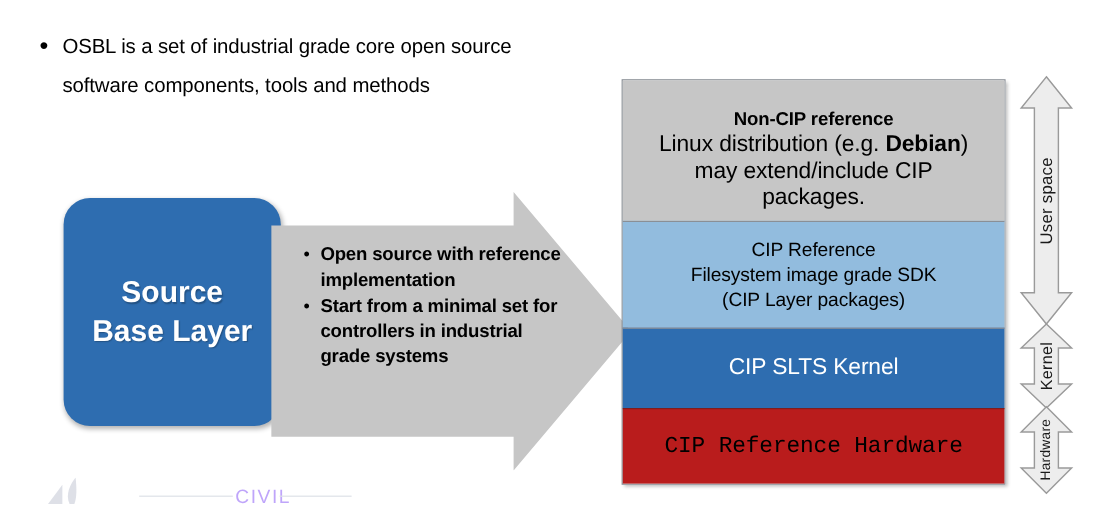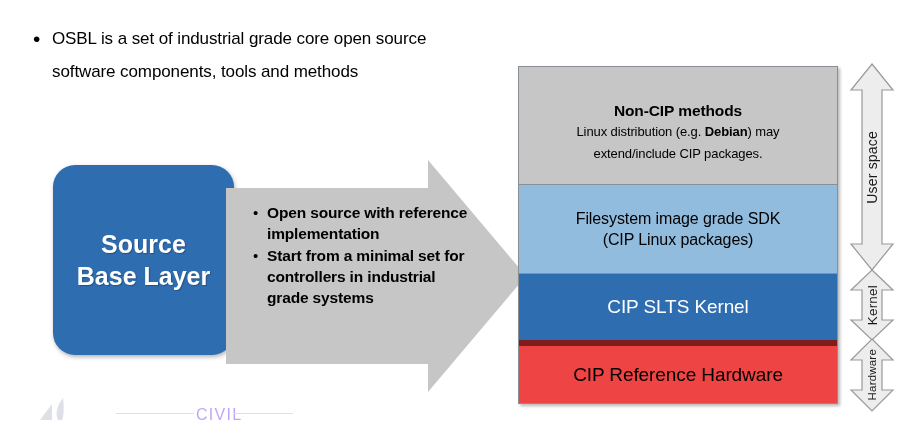--- a/index.html
+++ b/index.html
@@ -128,21 +128,21 @@
     justify-content: flex-start;
     padding-top: 14px;
   }
   #layer-noncip .l-title {
     font-size: 15.5px;
     font-weight: bold;
     line-height: 21px;
     letter-spacing: -0.1px;
   }
   #layer-noncip .l-desc {
-    font-size: 13px;
+    font-size: 19px;
     line-height: 22px;
     letter-spacing: -0.1px;
     padding: 0 16px;
   }
   #layer-noncip .l-desc b { font-weight: bold; }
 
   #layer-fsimage {
     height: 89px;
     background: #92BCDE;
     border-top: 1px solid #8a8f96;
@@ -159,22 +159,23 @@
     border-top: 1px solid #8a8f96;
   }
   #layer-kernel .l-body {
     font-size: 19px;
     color: #ffffff;
     letter-spacing: -0.1px;
   }
 
   #layer-hardware {
     height: 63px;
-    background: #ef4444;
-    border-top: 6px solid #7f1d1d;
+    background: #b91c1c;
+    border-top: 1px solid #7f1d1d;
+    font-family: Liberation Mono, monospace;
   }
   #layer-hardware .l-body {
     font-size: 19px;
     letter-spacing: -0.1px;
   }
 
   
   .scope-arrow {
     position: absolute;
   }
@@ -265,27 +266,28 @@
     <div class="a-row">
       <div class="a-dot">•</div>
       <div class="a-text">Start from a minimal set for controllers in industrial grade systems</div>
     </div>
   </div>
 </div>
 
 <div id="cip-stack">
 
   <div class="layer" id="layer-noncip">
-    <div class="l-title">Non-CIP methods</div>
+    <div class="l-title">Non-CIP reference</div>
     <div class="l-desc"><span>Linux  distribution (e.g. </span><b>Debian</b><span>) may extend/include CIP packages.</span></div>
   </div>
 
   <div class="layer" id="layer-fsimage">
+    <div class="l-body">CIP Reference</div>
     <div class="l-body">Filesystem image grade SDK</div>
-    <div class="l-body">(CIP Linux packages)</div>
+    <div class="l-body">(CIP Layer packages)</div>
   </div>
 
   <div class="layer" id="layer-kernel">
     <div class="l-body">CIP SLTS Kernel</div>
   </div>
 
   <div class="layer" id="layer-hardware">
     <div class="l-body">CIP Reference Hardware</div>
   </div>
 

